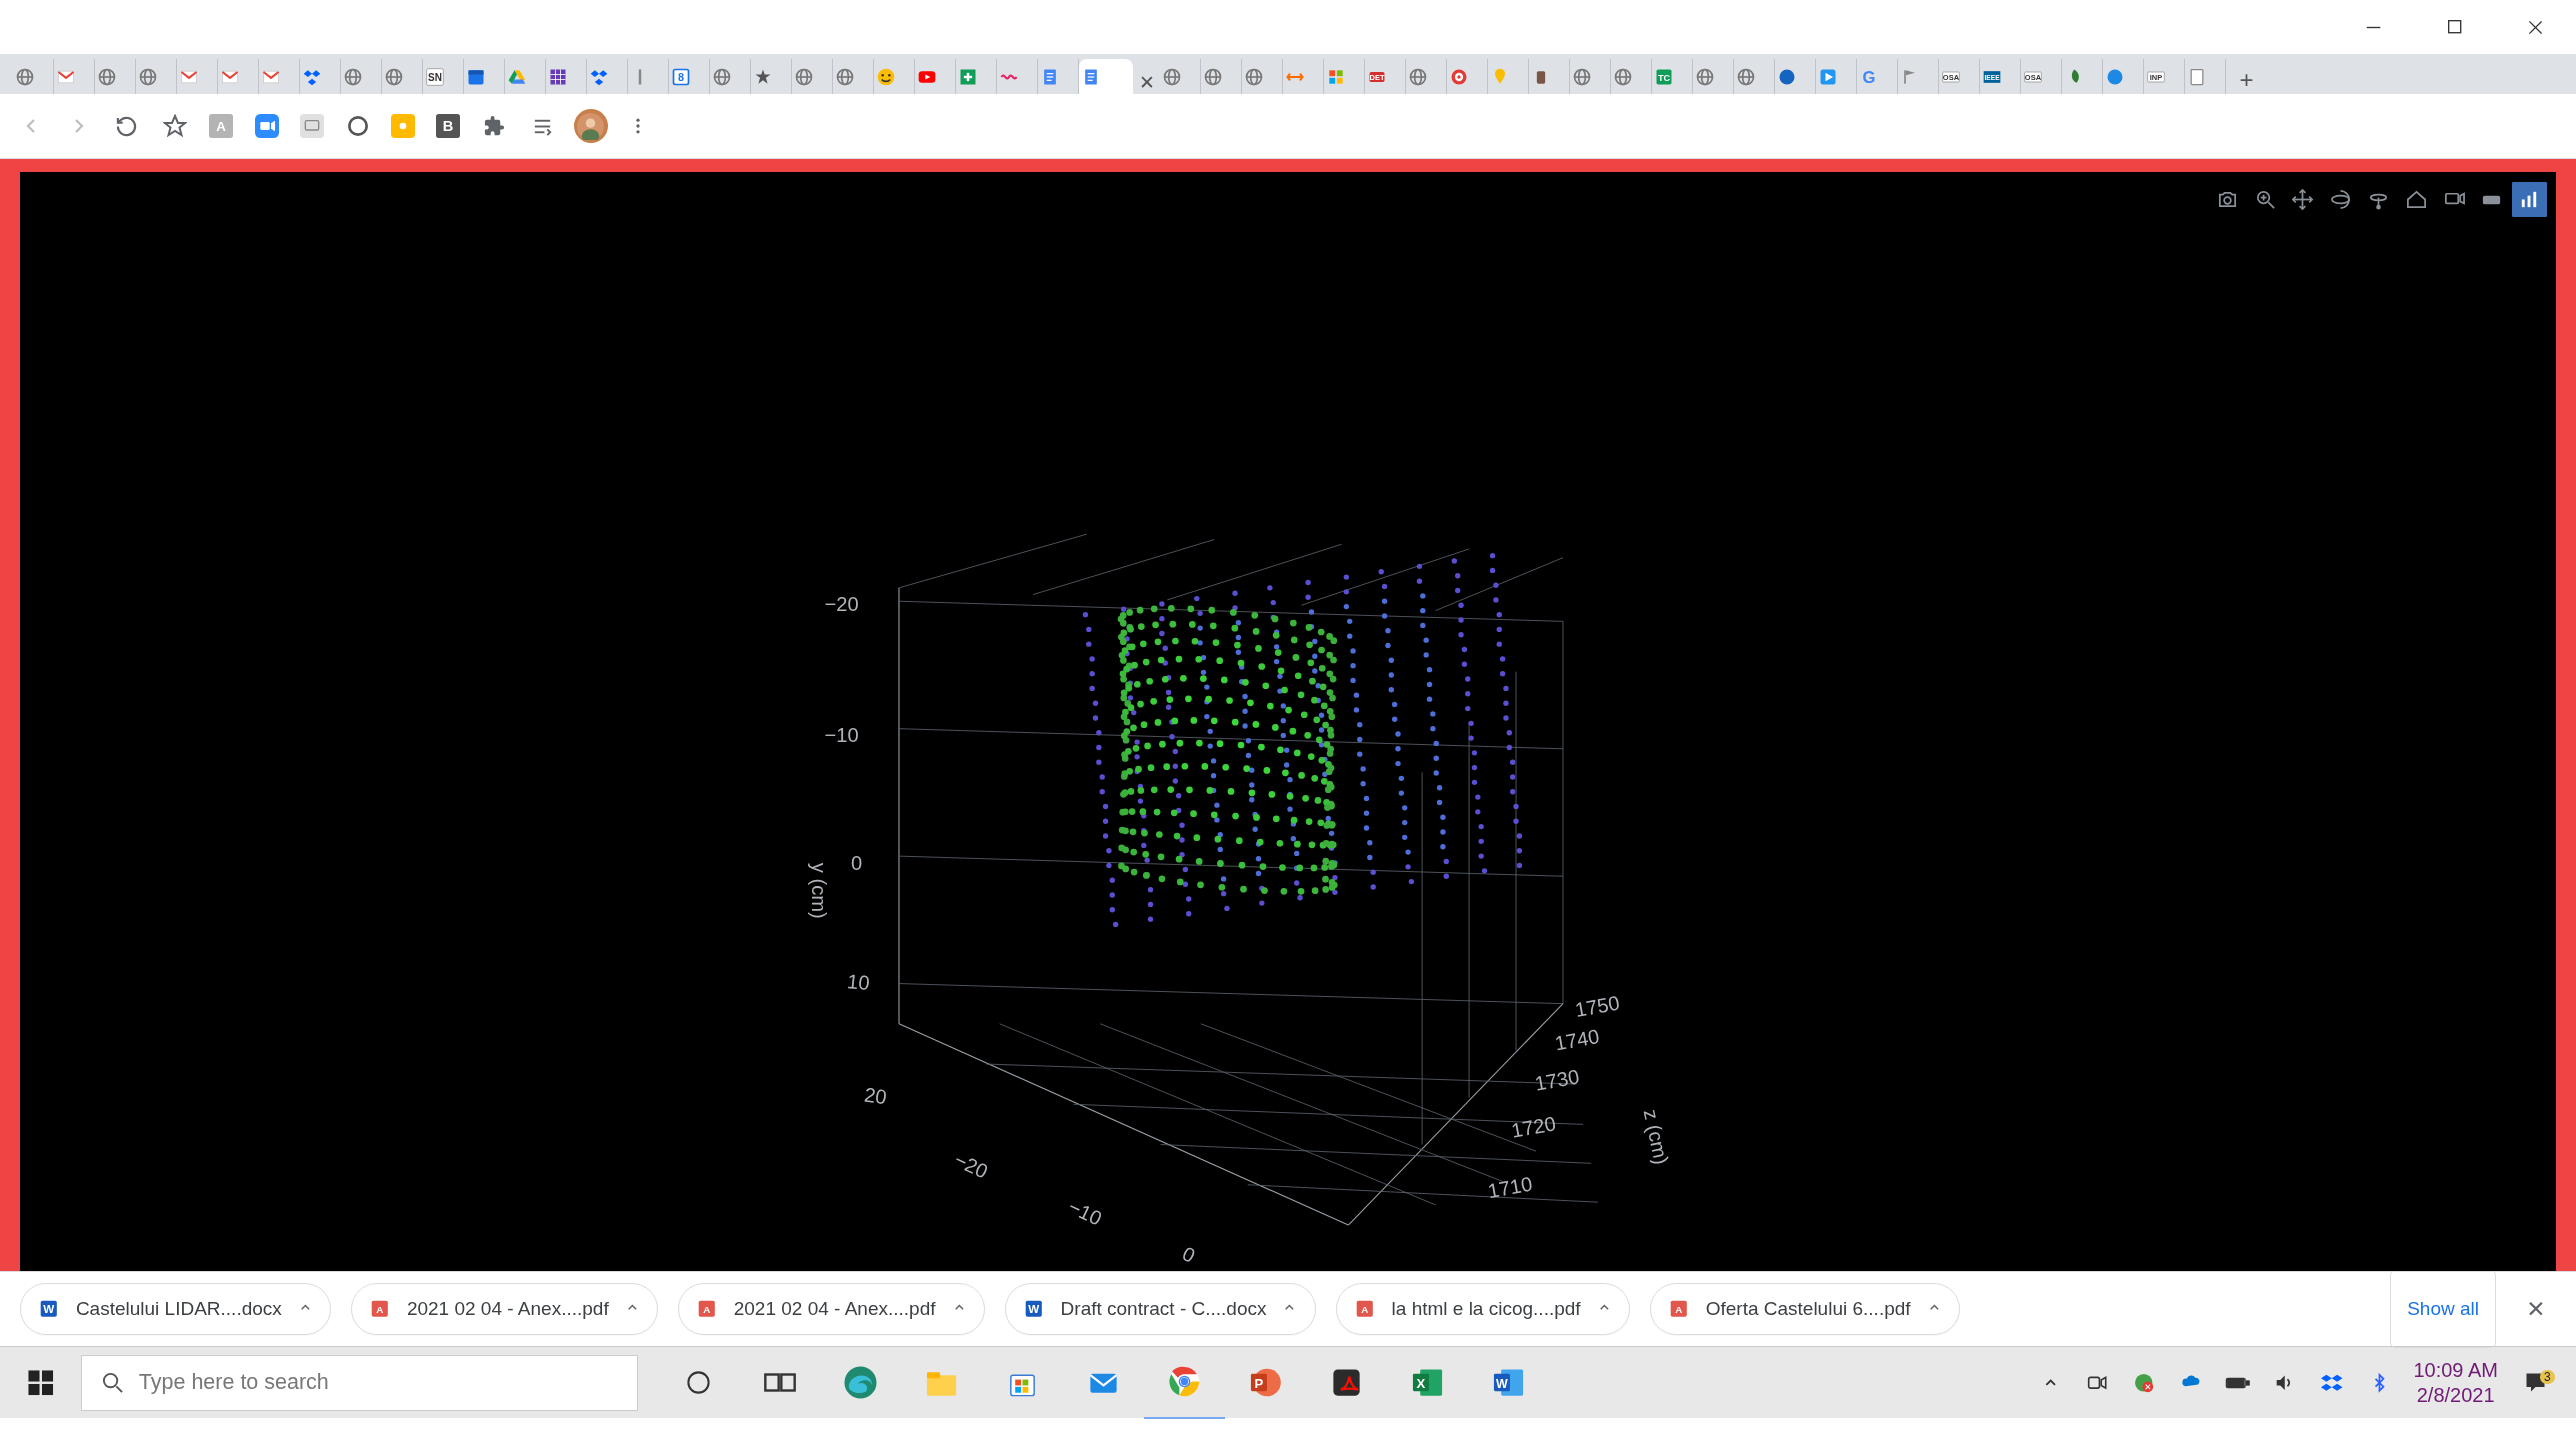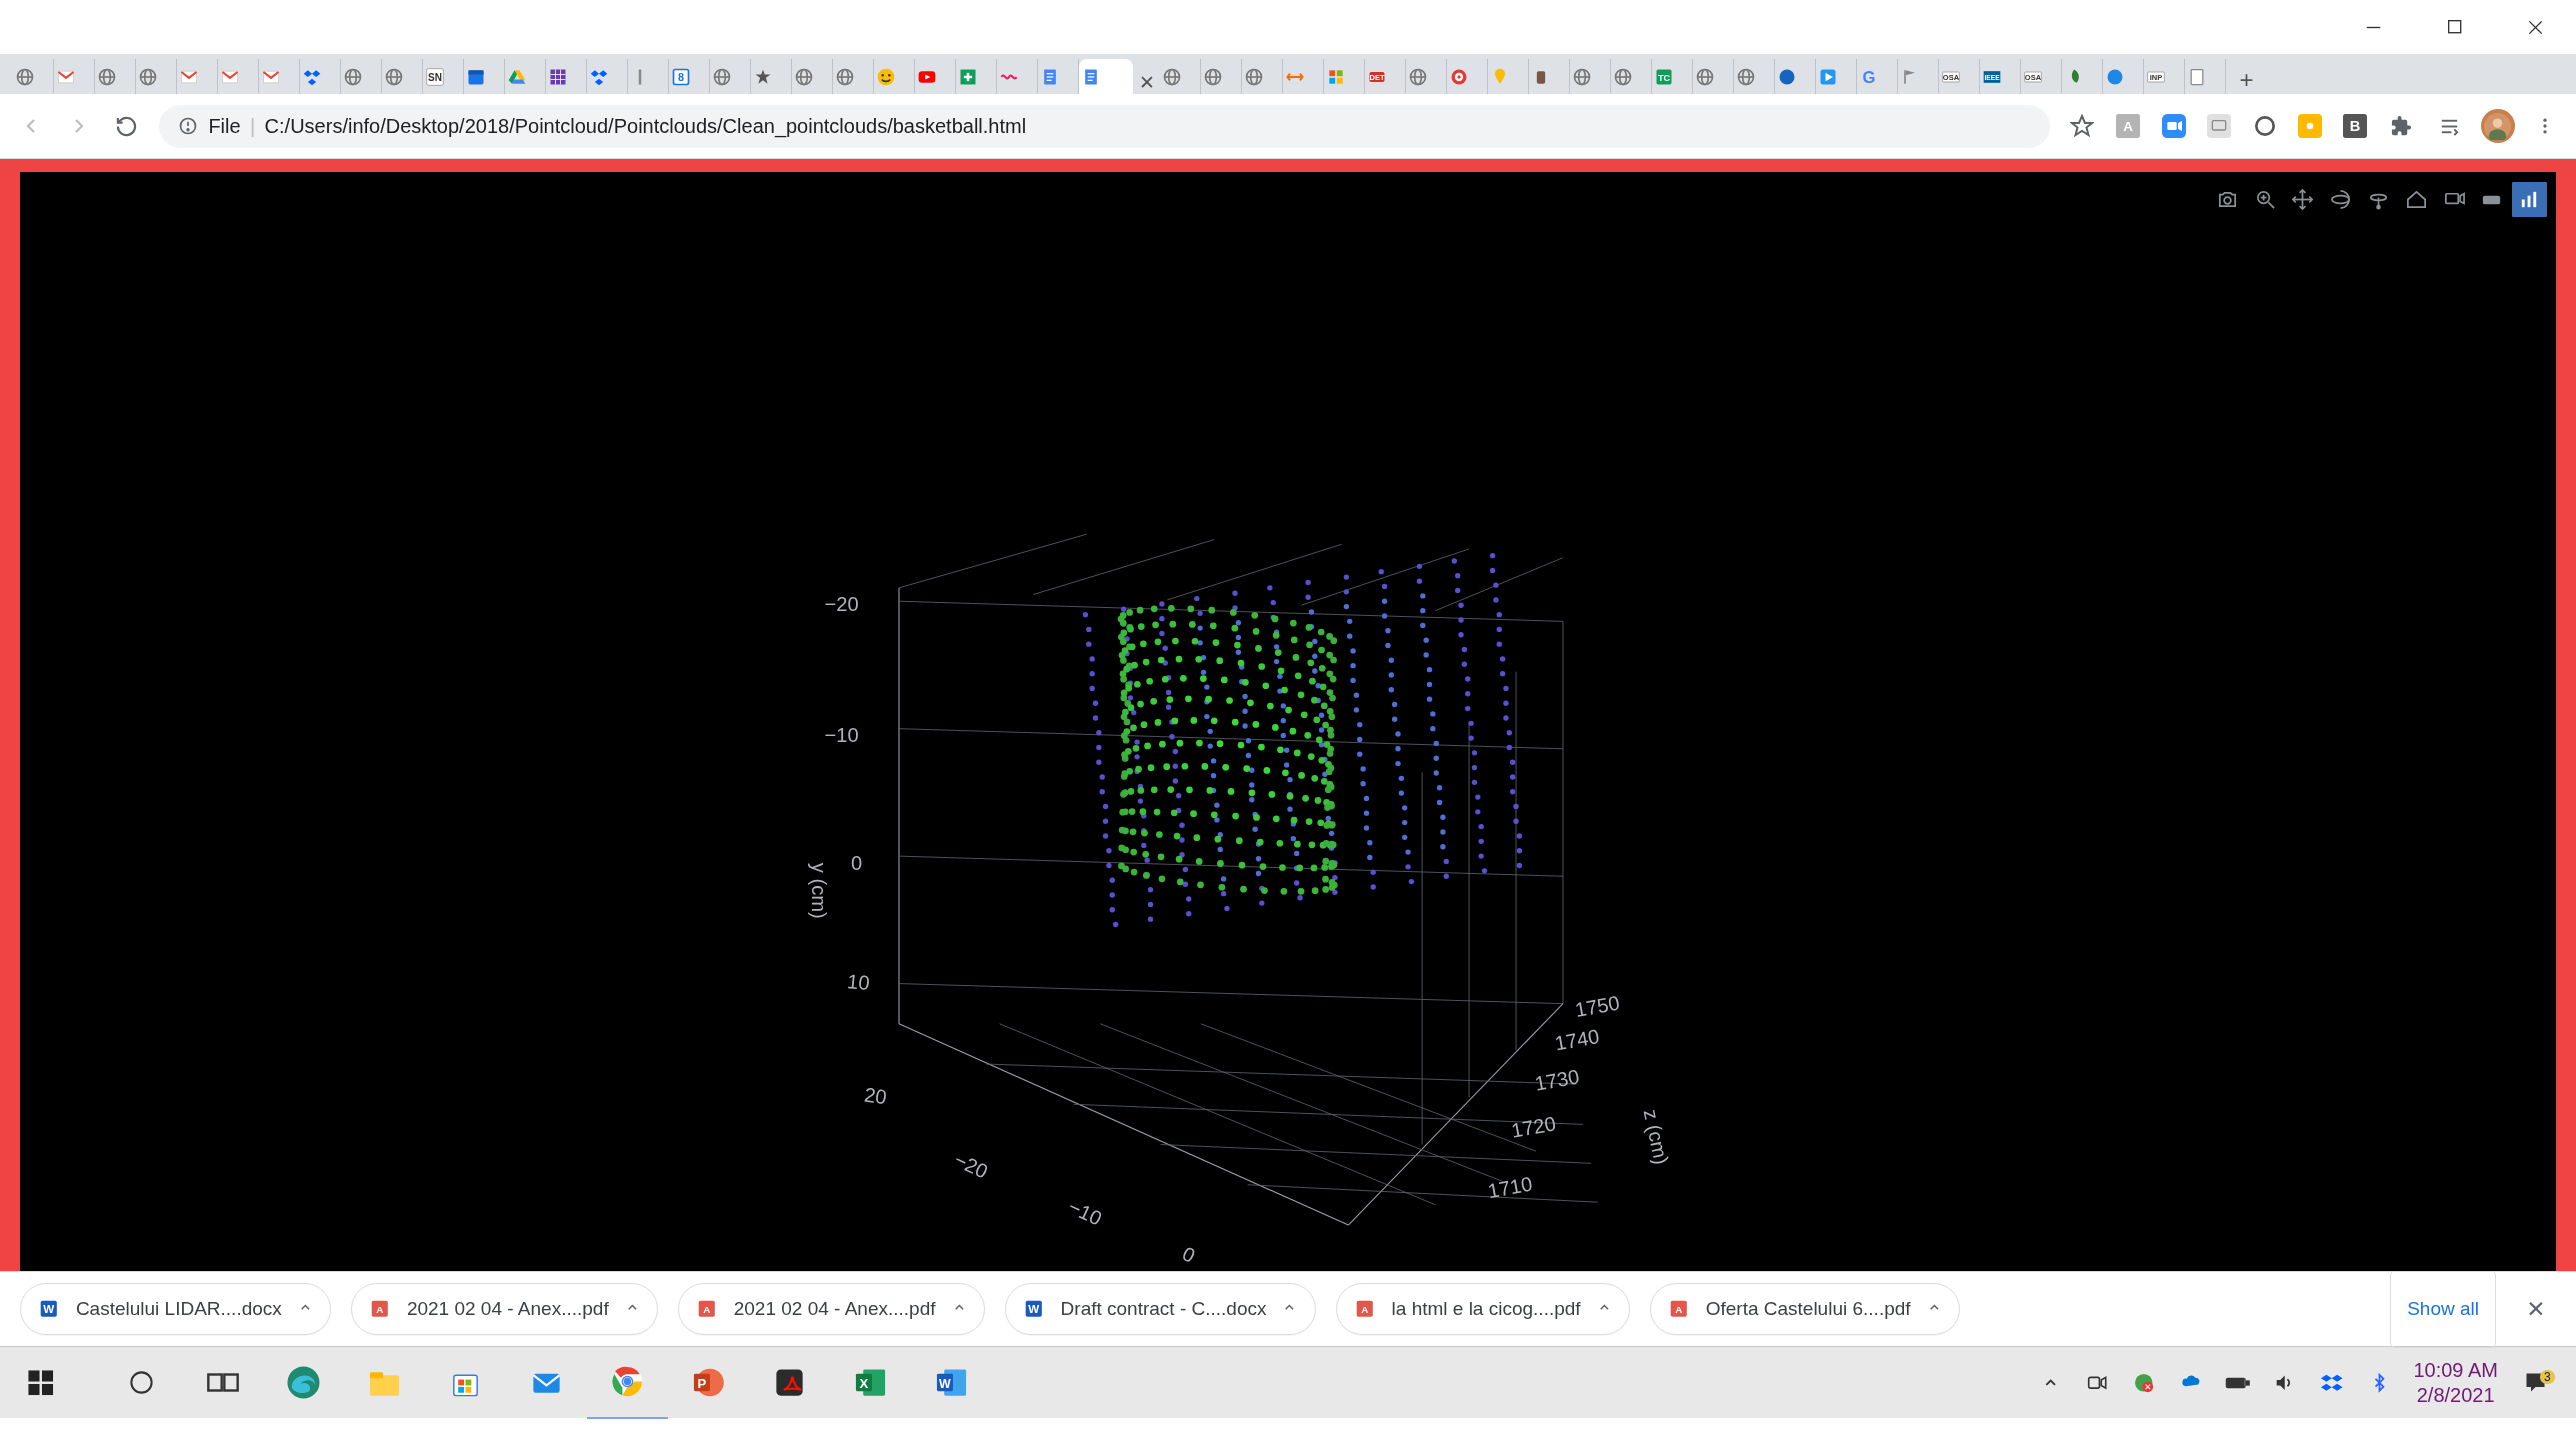--- a/index.html
+++ b/index.html
@@ -531,32 +531,20 @@
       <svg width="24" height="24" viewBox="0 0 24 24" fill="none" stroke="currentColor" stroke-width="2.2">
         <polyline points="9 18 15 12 9 6"></polyline>
       </svg>
     </div>
   <div class="nav-btn">
       <svg width="23" height="23" viewBox="0 0 24 24" fill="none" stroke="currentColor" stroke-width="2.2">
         <path d="M3 12a9 9 0 1 0 3-6.7L3 8"></path>
         <polyline points="3 3 3 8 8 8"></polyline>
       </svg>
     </div>
-  <div class="omnibox">
-    <span class="scheme">
-        <svg width="20" height="20" viewBox="0 0 24 24" fill="none" stroke="#5f6368" stroke-width="2">
-          <circle cx="12" cy="12" r="9"></circle>
-          <line x1="12" y1="7" x2="12" y2="12"></line>
-          <circle cx="12" cy="16.5" r="1" fill="#5f6368"></circle>
-        </svg>
-      </span>
-    <span>File</span>
-    <span class="pipe">|</span>
-    <span>C:/Users/info/Desktop/2018/Pointcloud/Pointclouds/Clean_pointclouds/basketball.html</span>
-  </div>
   <div class="nav-btn">
       <svg width="24" height="24" viewBox="0 0 24 24" fill="none" stroke="#5f6368" stroke-width="2">
         <polygon points="12 2 15 9 22 9 16.5 13.5 18.5 21 12 17 5.5 21 7.5 13.5 2 9 9 9"></polygon>
       </svg>
     </div>
   <div class="ext-icon">
       <svg width="24" height="24" viewBox="0 0 36 36">
         <rect width="36" height="36" rx="4" fill="#b4b4b4"></rect>
         <text x="18" y="25" text-anchor="middle" fill="#fff" font-size="20" font-weight="bold">A</text>
       </svg>
@@ -1337,20 +1325,27 @@
 
 <div class="taskbar">
   <div class="start-btn">
       <svg width="29.5" height="29.5" viewBox="0 0 24 24" fill="#222">
         <rect x="2" y="2" width="9" height="9"></rect>
         <rect x="13" y="2" width="9" height="9"></rect>
         <rect x="2" y="13" width="9" height="9"></rect>
         <rect x="13" y="13" width="9" height="9"></rect>
       </svg>
     </div>
+  <div class="search-box">
+    <svg width="23" height="23" viewBox="0 0 24 24" fill="none" stroke="#555" stroke-width="2">
+        <circle cx="10" cy="10" r="7"></circle>
+        <line x1="16" y1="16" x2="22" y2="22"></line>
+      </svg>
+    <span>Type here to search</span>
+  </div>
   <div class="task-icons">
     <div class="task-icon">
         <svg width="27" height="27" viewBox="0 0 40 40">
           <circle cx="20" cy="20" r="15" fill="none" stroke="#333" stroke-width="3"></circle>
         </svg>
       </div>
     <div class="task-icon">
         <svg width="32" height="27" viewBox="0 0 24 20" fill="none" stroke="#333" stroke-width="1.8">
           <rect x="1" y="4" width="10" height="12"></rect>
           <rect x="13" y="4" width="10" height="12"></rect>

